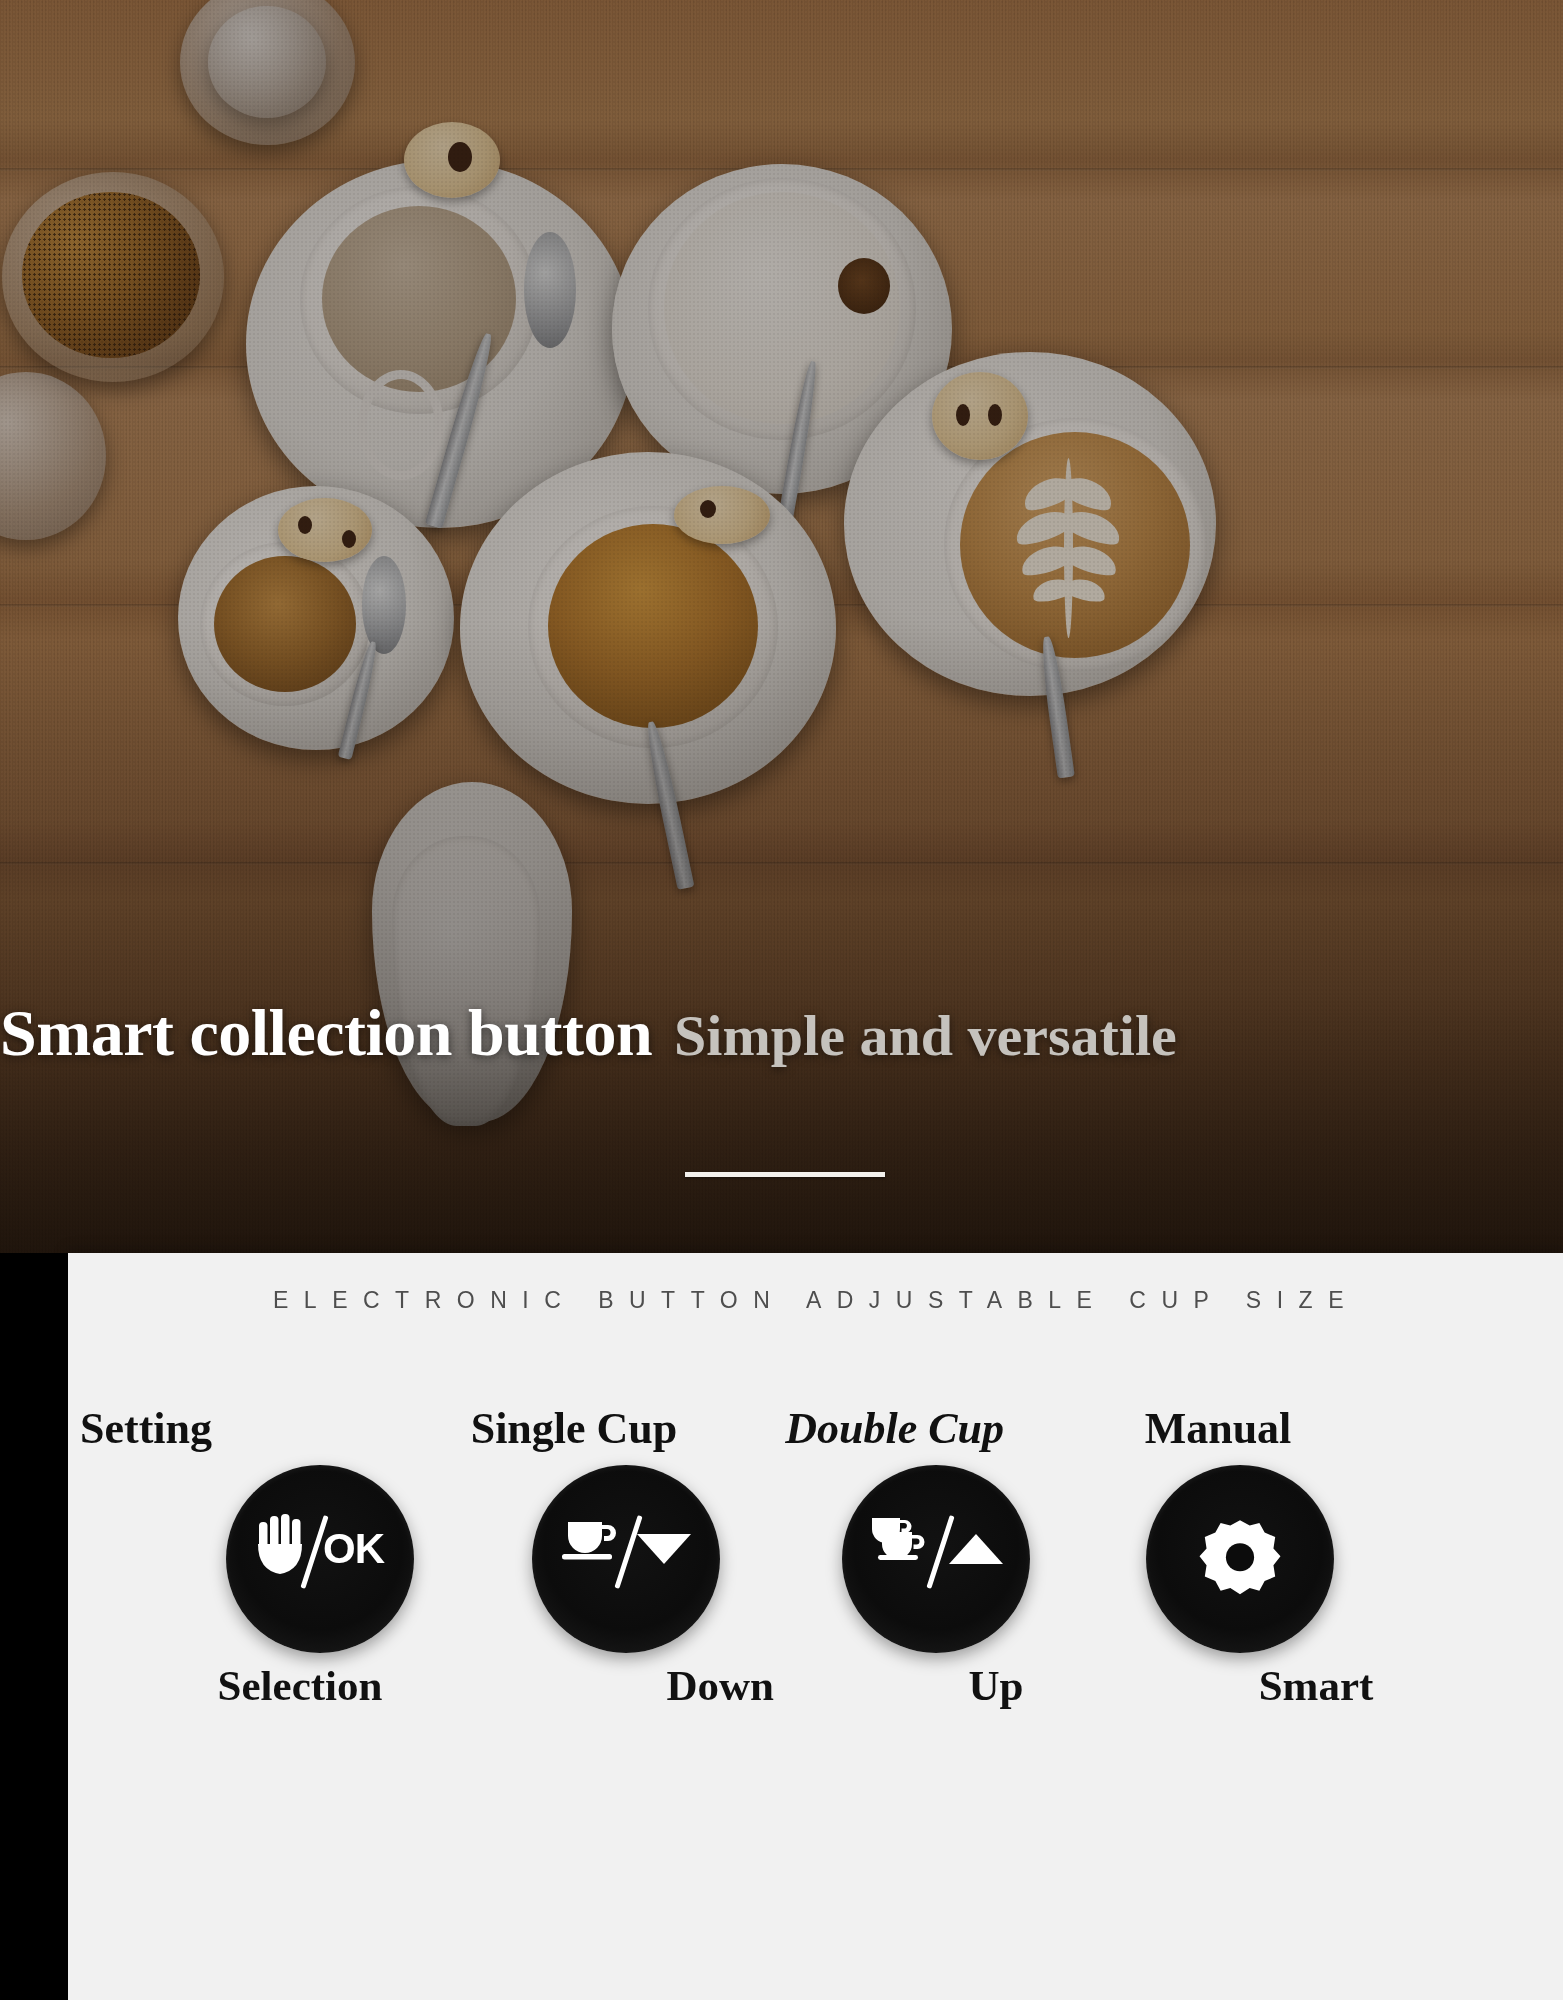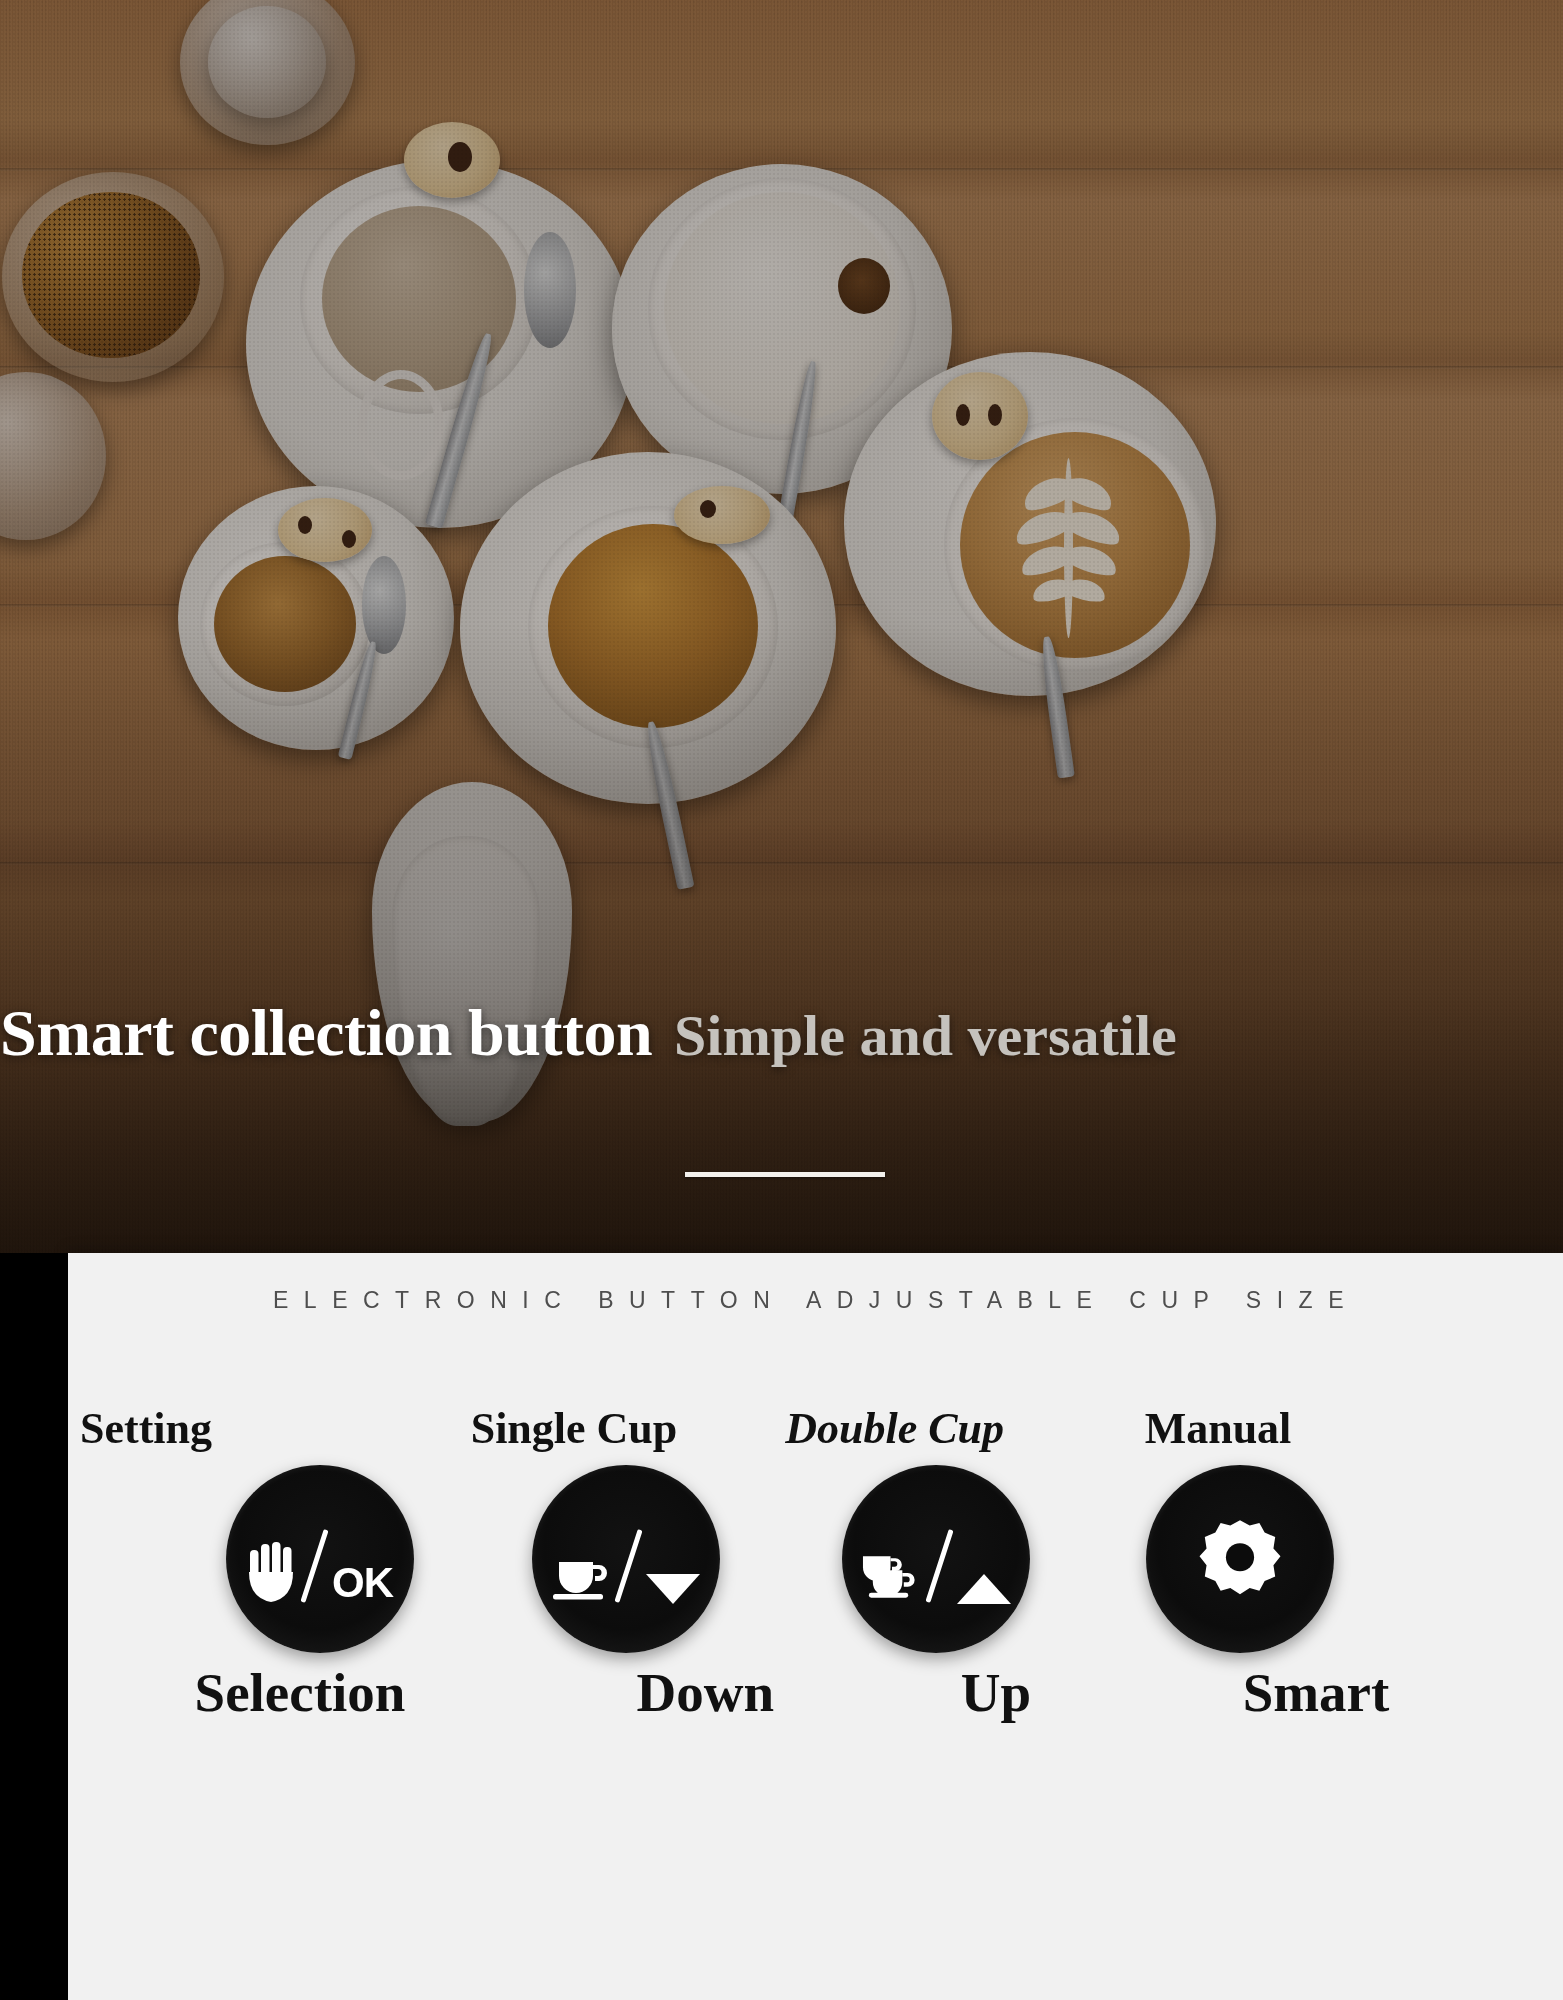--- a/index.html
+++ b/index.html
@@ -251,30 +251,30 @@
     display:flex;
     align-items:center;
     justify-content:center;
   }
   .btn-bottom-label {
     position:absolute;
     width:300px;
     top:258px;
     font-family:"Liberation Serif", serif;
     font-weight:700;
-    font-size:55px;
+    font-size:43px;
     color:#111;
     white-space:nowrap;
   }
 
   .glyph-wrap {
     display:flex;
-    align-items:flex-end;
+    align-items:flex-start;
     justify-content:center;
-    gap:11px;
+    gap:2px;
     width:150px;
     height:90px;
   }
   .slash {
     width:5px;
     height:76px;
     background:#fff;
     transform:rotate(18deg);
     border-radius:2px;
     flex:0 0 auto;

